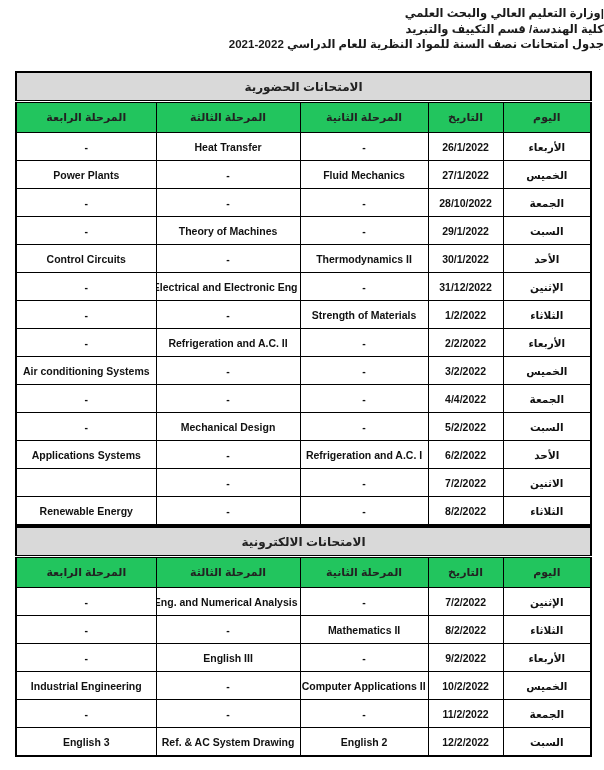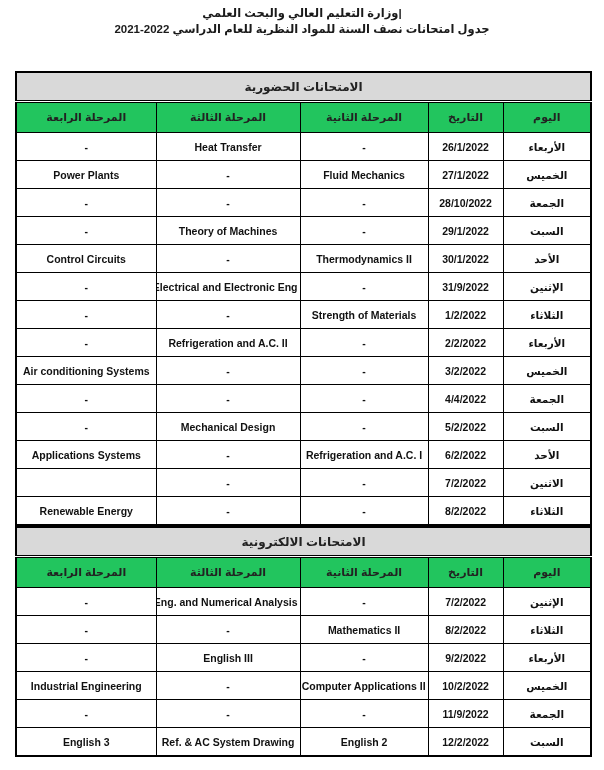--- a/index.html
+++ b/index.html
@@ -3,21 +3,21 @@
 <meta charset="utf-8">
 <style>
   html,body{margin:0;padding:0;}
   body{
     width:604px;height:770px;background:#ffffff;position:relative;
     font-family:"Liberation Sans","DejaVu Sans",sans-serif;
     -webkit-font-smoothing:antialiased;color:#000;
   }
   .page-header{
     position:absolute;top:6px;left:0;width:604px;
-    text-align:center;direction:rtl;font-weight:bold;
+    direction:rtl;font-weight:bold;
     font-size:11.5px;line-height:15.5px;color:#1a1a1a;
   }
   .doc-table-wrap{
     position:absolute;left:15px;top:71px;width:575px;
   }
   table.exam-table{
     border-collapse:collapse;table-layout:fixed;width:575px;
     direction:rtl;border:2px solid #000;
   }
   table.exam-table td, table.exam-table th{
@@ -37,20 +37,21 @@
   col.c-date{width:75px;}
   col.c-stage2{width:128px;}
   col.c-stage3{width:144px;}
   col.c-stage4{width:140px;}
 </style>
 </head>
 <body>
 
 <div class="page-header">
   <div>|وزارة التعليم العالي والبحث العلمي</div>
+  <div>كلية الهندسة/ قسم التكييف والتبريد</div>
   <div>جدول امتحانات نصف السنة للمواد النظرية للعام الدراسي 2022-2021</div>
 </div>
 
 <div class="doc-table-wrap">
 
   <table class="exam-table">
     <colgroup>
       <col class="c-day">
         <col class="c-date">
         <col class="c-stage2">
@@ -100,21 +101,21 @@
         </tr>
         <tr class="data-row">
           <td>الأحد</td>
           <td>30/1/2022</td>
           <td>Thermodynamics II</td>
           <td>-</td>
           <td>Control Circuits</td>
         </tr>
         <tr class="data-row">
           <td>الإثنين</td>
-          <td>31/9/2022</td>
+          <td>31/12/2022</td>
           <td>-</td>
           <td>Electrical and Electronic Eng.</td>
           <td>-</td>
         </tr>
         <tr class="data-row">
           <td>الثلاثاء</td>
           <td>1/2/2022</td>
           <td>Strength of Materials</td>
           <td>-</td>
           <td>-</td>
@@ -215,21 +216,21 @@
         </tr>
         <tr class="data-row">
           <td>الخميس</td>
           <td>10/2/2022</td>
           <td>Computer Applications II</td>
           <td>-</td>
           <td>Industrial Engineering</td>
         </tr>
         <tr class="data-row">
           <td>الجمعة</td>
-          <td>11/9/2022</td>
+          <td>11/2/2022</td>
           <td>-</td>
           <td>-</td>
           <td>-</td>
         </tr>
         <tr class="data-row">
           <td>السبت</td>
           <td>12/2/2022</td>
           <td>English 2</td>
           <td>Ref. &amp; AC System Drawing</td>
           <td>English 3</td>

